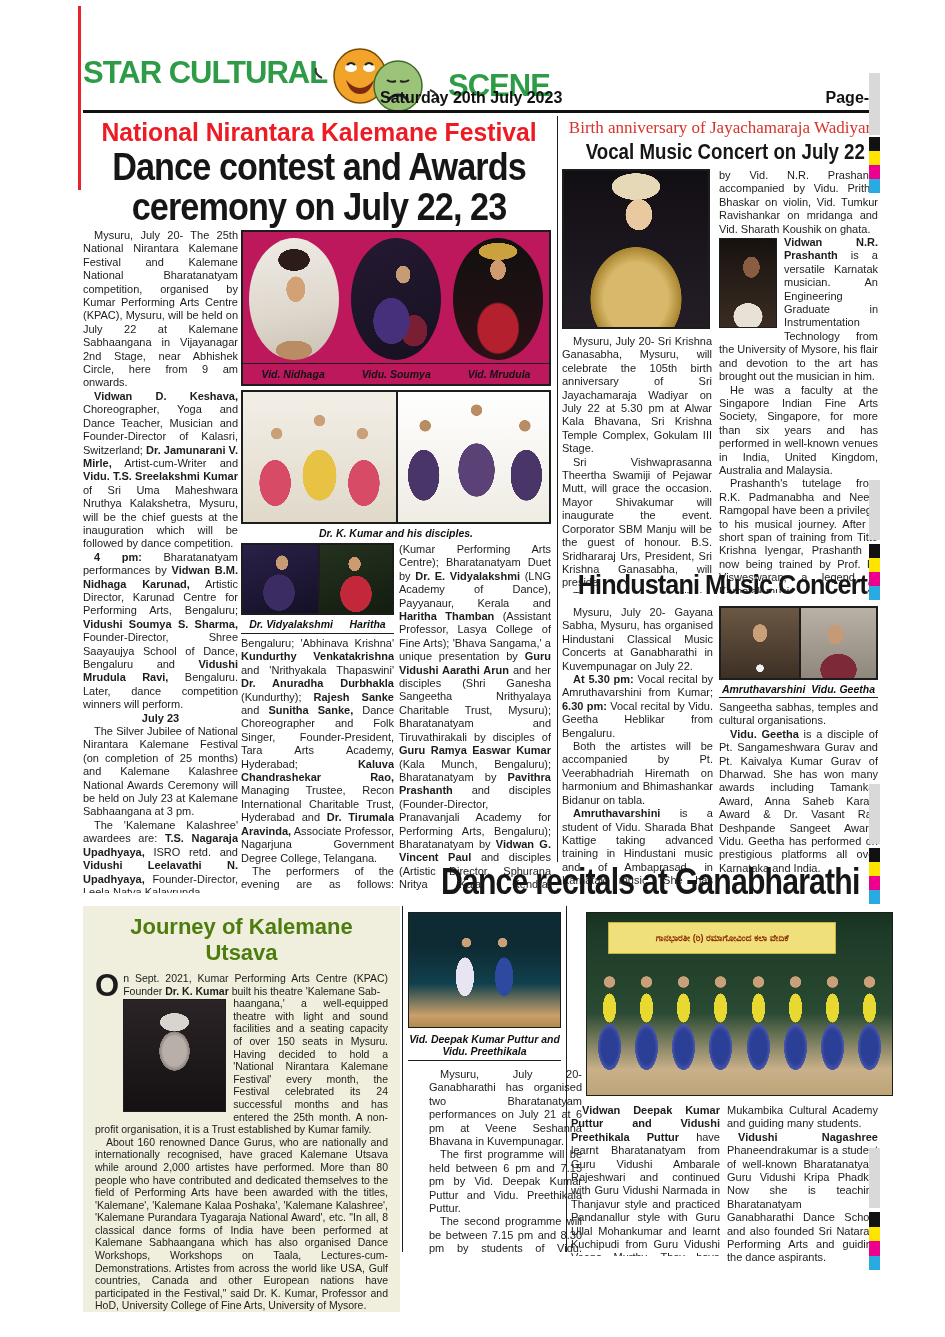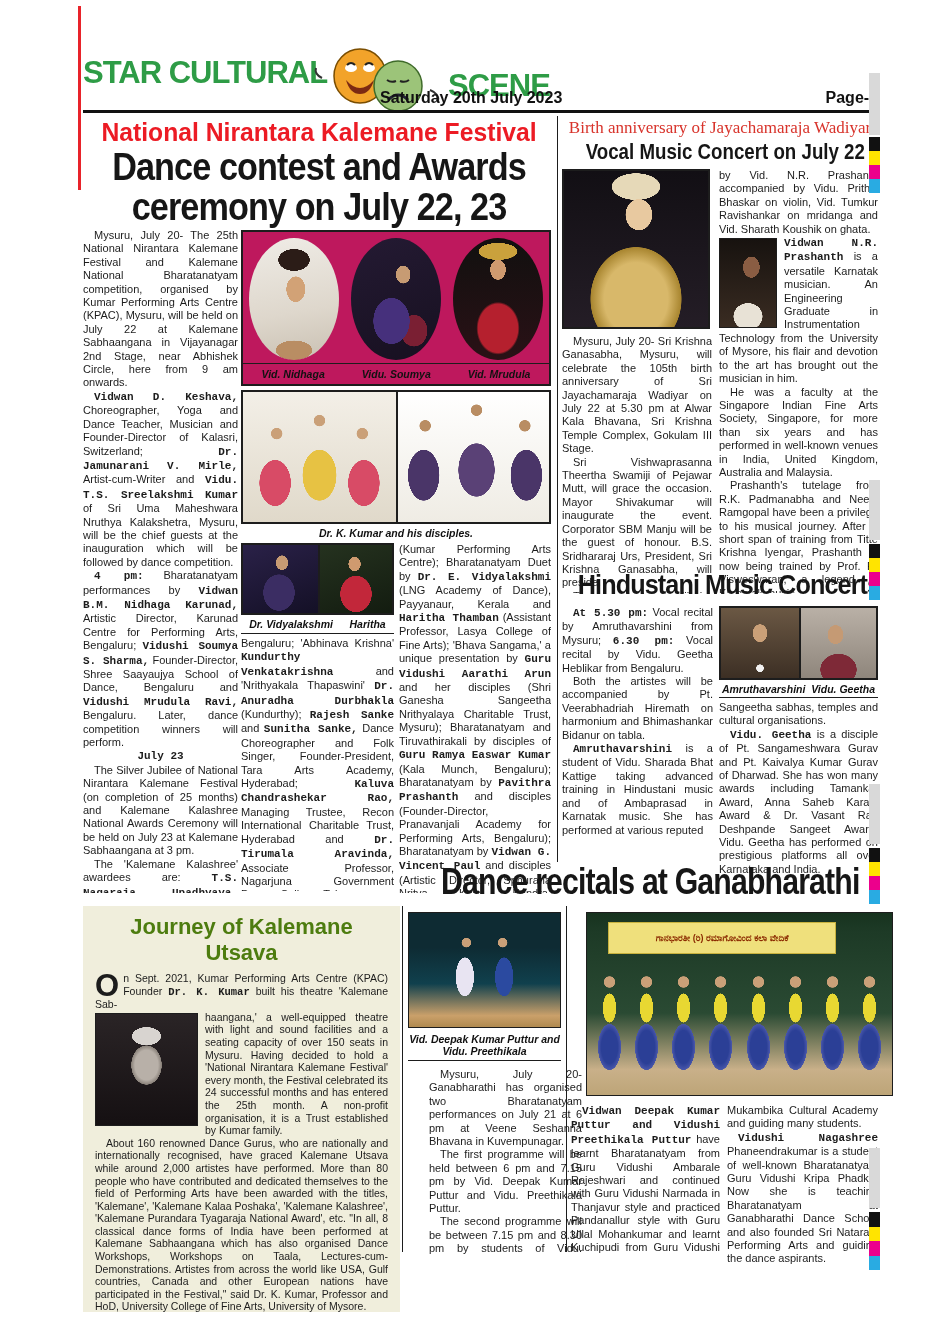--- a/index.html
+++ b/index.html
@@ -22,21 +22,21 @@
          transform:scaleX(0.85);transform-origin:center;color:#161616;}
   .head3{font-weight:bold;font-size:28px;white-space:nowrap;text-align:center;letter-spacing:-1px;
          transform:scaleX(0.9);transform-origin:center;color:#161616;}
   .head4{font-weight:bold;font-size:36px;white-space:nowrap;text-align:center;letter-spacing:-1px;
          transform:scaleX(0.84);transform-origin:center;color:#161616;}
   
   .col{font-size:11px;line-height:13.4px;color:#1c1c1c;overflow:hidden;}
   .para{margin:0;text-align:justify;}
   .para.ind{text-indent:11px;}
   .para.ctr{text-align:center;font-weight:bold;text-indent:0;}
-  .b{font-weight:bold;font-family:Liberation Mono, monospace;}
+  .b{font-weight:bold;}
   .dropcap{float:left;font-weight:bold;font-size:31px;line-height:25px;padding:1px 4px 0 0;}
   
   .pbox{border:2px solid #1d1d1d;background:#be185d;box-sizing:border-box;}
   .cap{font-style:italic;font-weight:bold;font-size:10.5px;text-align:center;color:#111;}
   .caprow{display:flex;justify-content:space-around;align-items:center;}
   .oval{border-radius:50%;}
   .o1{background:
       radial-gradient(ellipse 30px 16px at 50% 92%, #b98d63 60%, transparent 61%),
       radial-gradient(ellipse 17px 23px at 52% 42%, #d2a276 55%, transparent 56%),
       radial-gradient(ellipse 26px 18px at 50% 18%, #2b1c17 60%, transparent 61%),
@@ -218,21 +218,22 @@
       <div>
           <p class="para"><span class="b">Vidwan N.R. Prashanth</span><span> is a versatile Karnatak musician. An Engineering Graduate in Instrumentation Technology from the University of Mysore, his flair and devotion to the art has brought out the musician in  him.</span></p>
           <p class="para ind"><span>He was a faculty at the Singapore Indian Fine Arts Society, Singapore, for more than six years and has performed in well-known venues in India, United Kingdom, Australia and Malaysia.</span></p>
           <p class="para ind"><span>Prashanth's tutelage from R.K. Padmanabha and Neela Ramgopal have been a privilege to his musical journey. After a short span of training from Titte Krishna Iyengar, Prashanth is now being trained by Prof. R. Visweswaran, a legend in Karnatak music.</span></p>
         </div>
     </div>
   </div>
 
   <div class="abs head3" style="left:562px;top:569px;width:316px;">Hindustani Music Concerts</div>
   <div class="abs col" style="left:562px;top:606px;width:151px;height:282px;">
-      <p class="para ind"><span class="b">At 5.30 pm:</span><span> Vocal recital by Amruthavarshini from Mysuru; </span><span class="b">6.30 pm:</span><span> Vocal recital by Vidu. Geetha Heblikar from Bengaluru.</span></p>
+      <p class="para ind"><span>Mysuru, July 20- Gayana Sabha, Mysuru, has organised Hindustani Classical Music Concerts at Ganabharathi in Kuvempunagar on July 22.</span></p>
+      <p class="para ind"><span class="b">At 5.30 pm:</span><span> Vocal recital by Amruthavarshini from Kumar; </span><span class="b">6.30 pm:</span><span> Vocal recital by Vidu. Geetha Heblikar from Bengaluru.</span></p>
       <p class="para ind"><span>Both the artistes will be accompanied by Pt. Veerabhadriah Hiremath on harmonium and Bhimashankar Bidanur on tabla.</span></p>
       <p class="para ind"><span class="b">Amruthavarshini</span><span> is a student of Vidu. Sharada Bhat Kattige taking advanced training in Hindustani music and of Ambaprasad in Karnatak music. She has performed at various reputed</span></p>
     </div>
 
   <div class="abs" style="left:719px;top:606px;width:159px;">
     <div class="pbox caprow" style="height:74px;padding:0;">
       <div class="amru" style="width:50%;height:100%;"></div>
       <div class="geet" style="width:50%;height:100%;border-left:2px solid #1d1d1d;box-sizing:border-box;"></div>
     </div>
     <div class="caprow cap" style="height:17px;border-bottom:1.5px solid #1d1d1d;margin-bottom:3px;">

